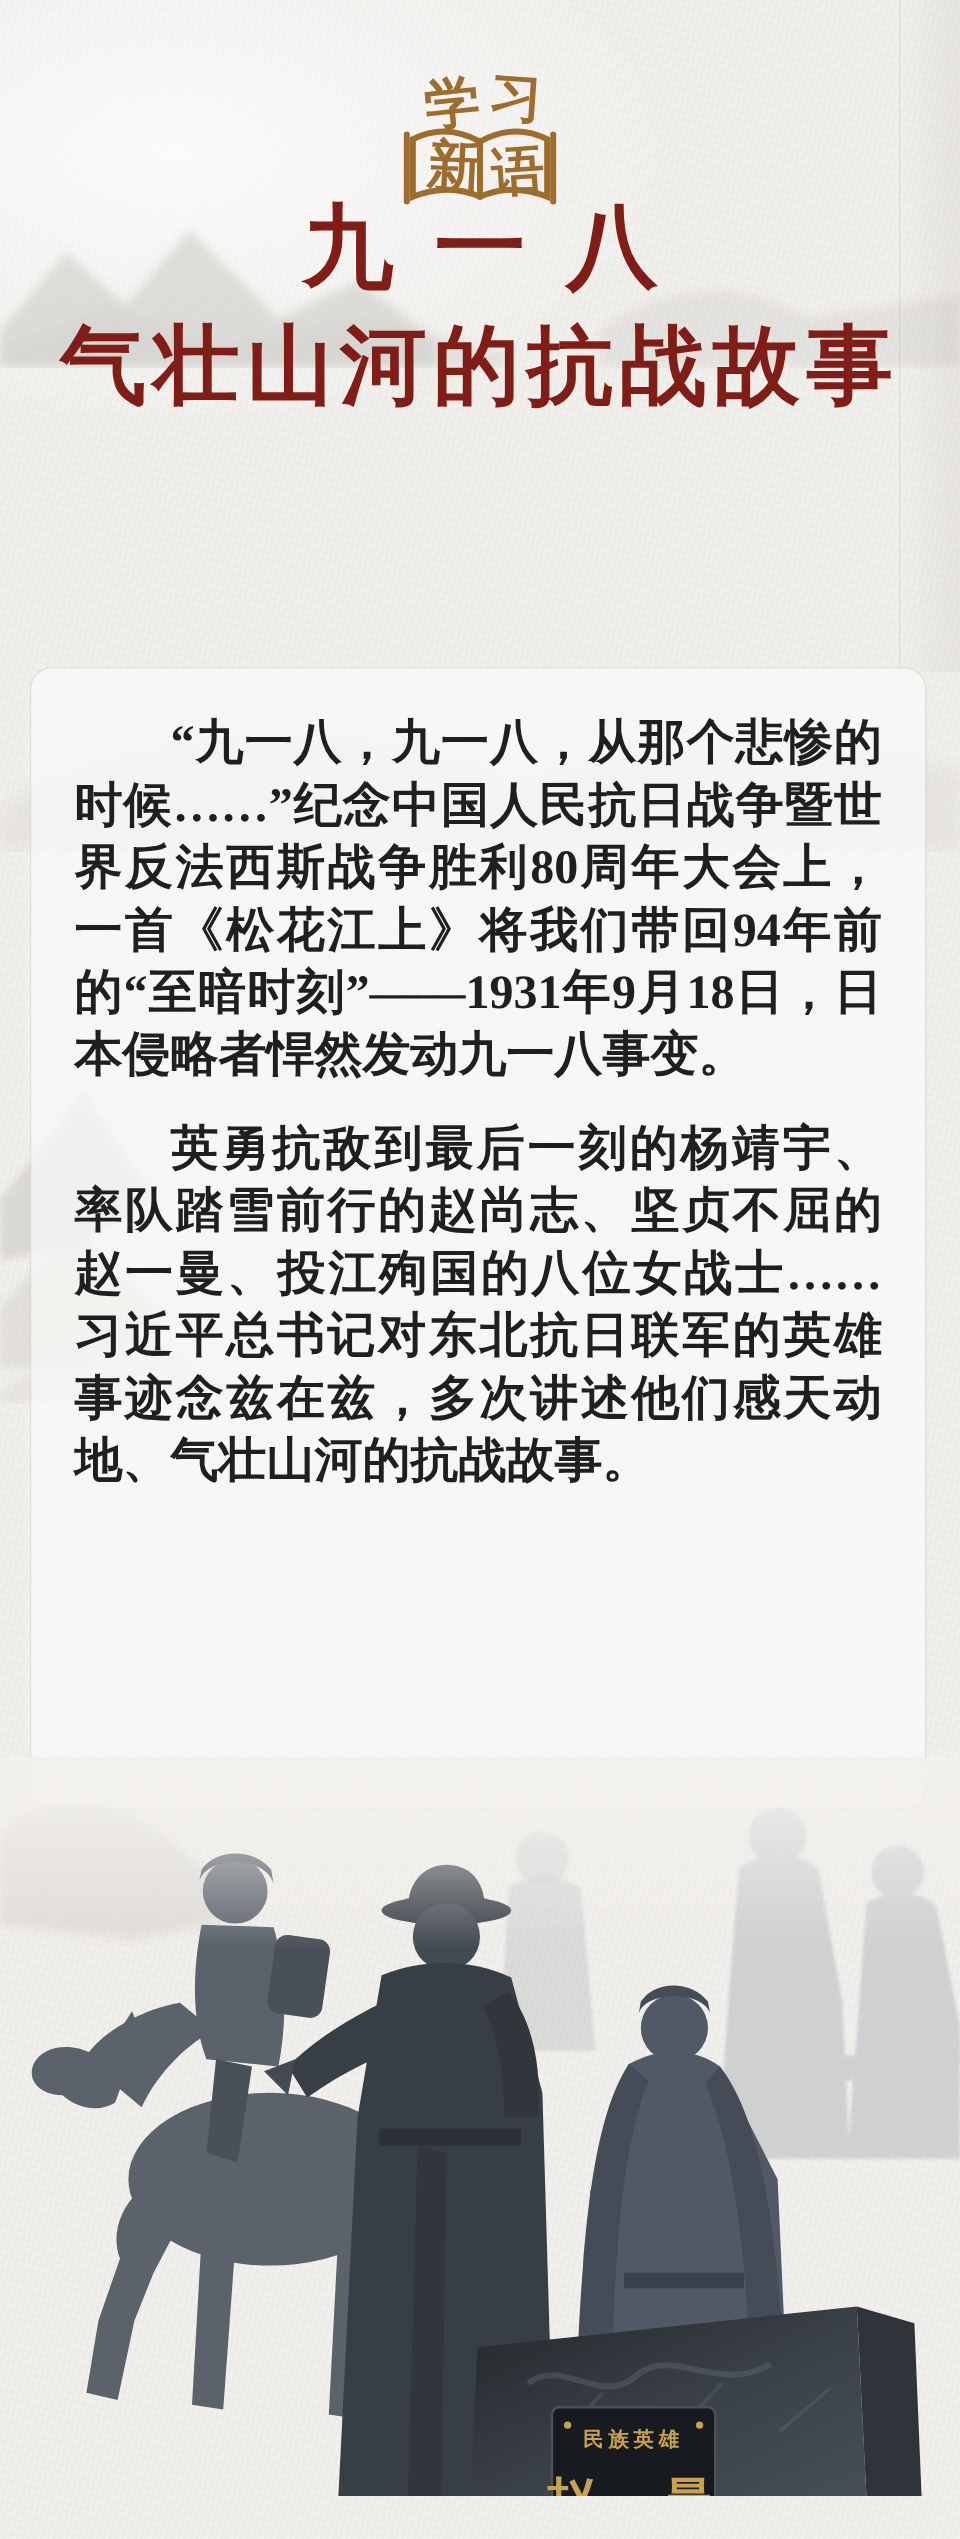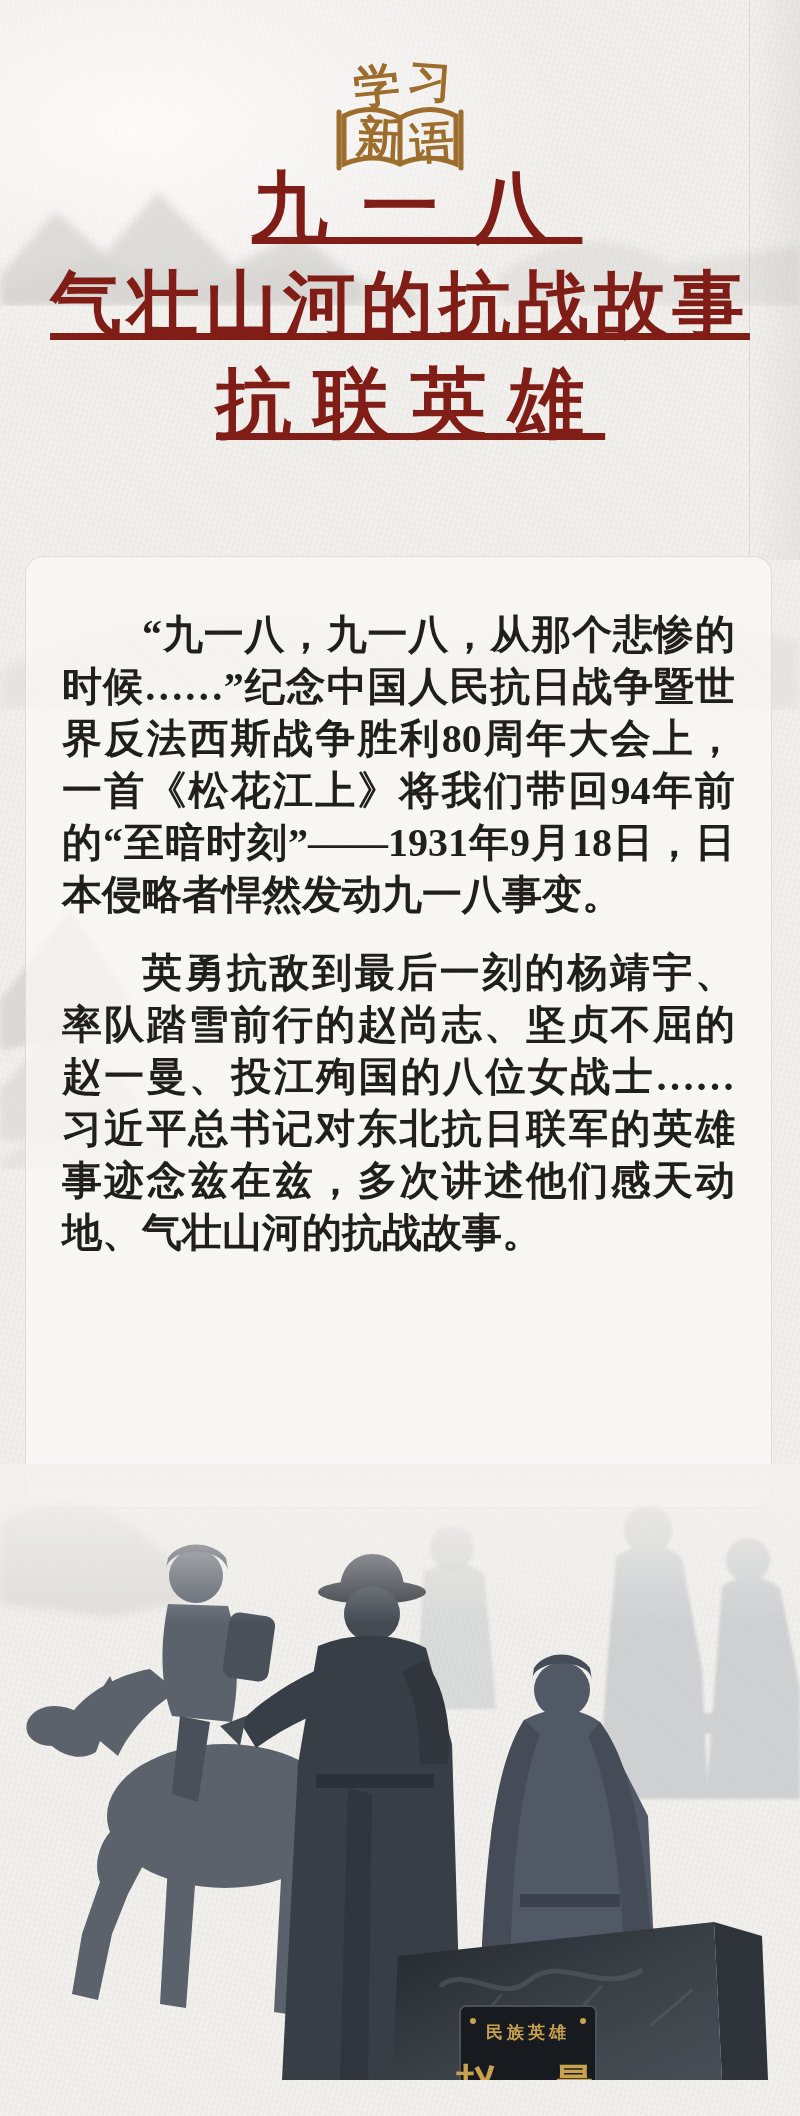--- a/index.html
+++ b/index.html
@@ -17,28 +17,28 @@
   }
   .mtn{position:absolute;pointer-events:none;}
   .right-band{
     position:absolute;top:0;right:0;width:50px;height:560px;
     background:linear-gradient(to right, rgba(0,0,0,0), rgba(90,85,80,.07));
     border-left:1px solid rgba(90,85,80,.08);
   }
   .logo{position:absolute;top:50px;left:50%;transform:translateX(-50%);}
   .title{
     position:absolute;top:158px;left:0;width:100%;
-    text-align:center;font-weight:bold;line-height:98px;text-decoration:underline;
+    text-align:center;font-weight:bold;line-height:98px;
   }
   .title .t1{font-size:76px;letter-spacing:.45em;text-indent:.45em;}
   .title .t2{font-size:72px;letter-spacing:.08em;}
   .title .t3{font-size:76px;letter-spacing:.28em;text-indent:.28em;}
   .card{
     position:absolute;top:556px;left:25px;width:747px;height:952px;
-    box-sizing:border-box;padding:52px 36px 0 36px;
+    box-sizing:border-box;padding:36px 36px 0 36px;
     background:rgba(251,250,248,.72);
     border:1px solid rgba(110,105,100,.18);
     border-radius:18px;
   }
   .card p{
     margin:0 0 26px 0;
     font-size:40px;line-height:52px;font-weight:bold;
     color:#211f1e;text-align:justify;text-indent:2em;
   }
   .quote-red{color:#8a1f1a;}
@@ -95,21 +95,20 @@
       <text x="24" y="52" font-size="46" transform="rotate(-6 44 38)">学</text>
       <text x="78" y="46" font-size="44" transform="rotate(4 96 32)">习</text>
       <text x="26" y="104" font-size="46" transform="rotate(3 46 92)">新</text>
       <text x="80" y="108" font-size="44" transform="rotate(-4 98 96)">语</text>
     </g>
   </svg>
 
   <div class="title" style="color:#7f1d16;">
     <div class="t1">九一八</div>
     <div class="t2">气壮山河的抗战故事</div>
-    <div class="t3">抗联英雄</div>
   </div>
 
   <div class="card">
     <p>“九一八，九一八，从那个悲惨的时候……”纪念中国人民抗日战争暨世界反法西斯战争胜利80周年大会上，一首《松花江上》将我们带回94年前的“至暗时刻”——1931年9月18日，日本侵略者悍然发动九一八事变。</p>
     <p>英勇抗敌到最后一刻的杨靖宇、率队踏雪前行的赵尚志、坚贞不屈的赵一曼、投江殉国的八位女战士……习近平总书记对东北抗日联军的英雄事迹念兹在兹，多次讲述他们感天动地、气壮山河的抗战故事。</p>
   </div>
 
   <div class="photo-wrap">
     <svg width="800" height="616" viewBox="0 0 800 616">
       <defs>

